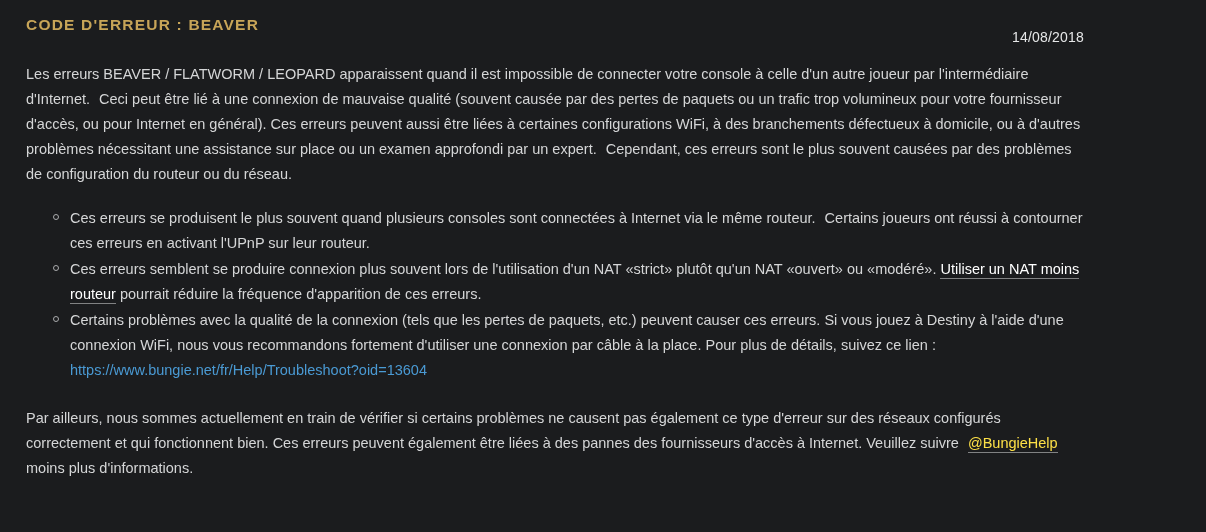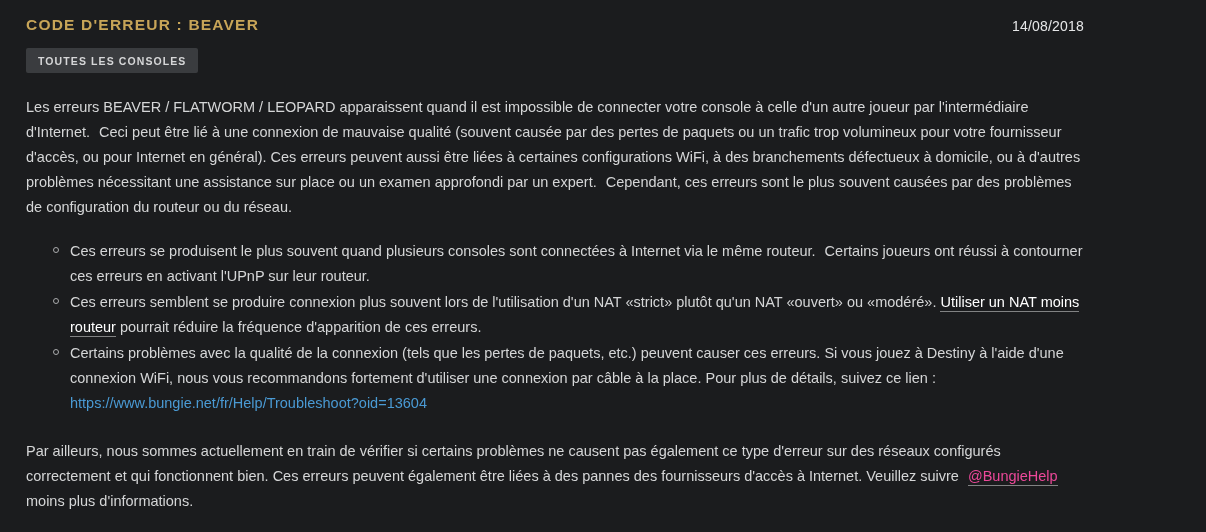--- a/index.html
+++ b/index.html
@@ -33,21 +33,21 @@
     color: #c8a558;
     font-size: 15.5px;
     font-weight: bold;
     letter-spacing: 1.2px;
     text-transform: uppercase;
     display: inline-block;
   }
   .date {
     position: absolute;
     right: 26px;
-    top: 18px;
+    top: 29px;
     color: #e6e7e8;
     font-size: 14px;
     letter-spacing: 0.2px;
   }
   .tagrow {
     padding: 8px 26px 0 26px;
   }
   .tag {
     display: inline-block;
     background: #3a3c3f;
@@ -103,39 +103,36 @@
     text-decoration: none;
     border-bottom: none;
   }
   .after-list {
     margin-top: 1px;
   }
   .closing {
     margin-top: 23px;
   }
   .handle {
-    color: #ec4899;
+    color: #fde047;
     border-bottom: 1px solid rgba(255,255,255,0.45);
     text-decoration: none;
   }
   .spacer-wide { display: inline-block; width: 5px; }
 </style>
 </head>
 <body>
 
 <div class="page">
 
   <div class="header">
     <span class="title">CODE D'ERREUR : BEAVER</span>
     <span class="date">14/08/2018</span>
   </div>
 
-  <div class="tagrow">
-    <span class="tag">TOUTES LES CONSOLES</span>
-  </div>
 
   <div class="body">
 
     <p class="intro">
       <span>Les erreurs BEAVER / FLATWORM / LEOPARD apparaissent quand il est impossible de connecter votre console à celle d'un autre joueur par l'intermédiaire d'Internet.</span><span class="spacer-wide"></span>
       <span>Ceci peut être lié à une connexion de mauvaise qualité (souvent causée par des pertes de paquets ou un trafic trop volumineux pour votre fournisseur d'accès, ou pour Internet en général). Ces erreurs peuvent aussi être liées à certaines configurations WiFi, à des branchements défectueux à domicile, ou à d'autres problèmes nécessitant une assistance sur place ou un examen approfondi par un expert.</span><span class="spacer-wide"></span>
       <span>Cependant, ces erreurs sont le plus souvent causées par des problèmes de configuration du routeur ou du réseau.</span>
     </p>
 
     <ul>

